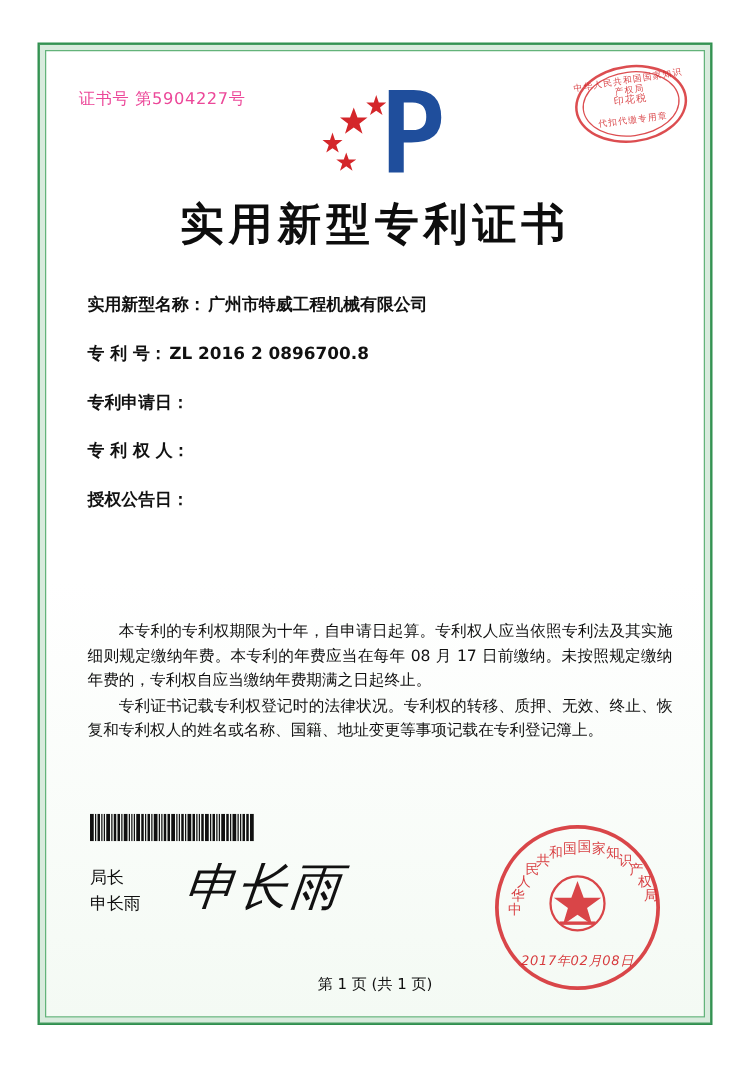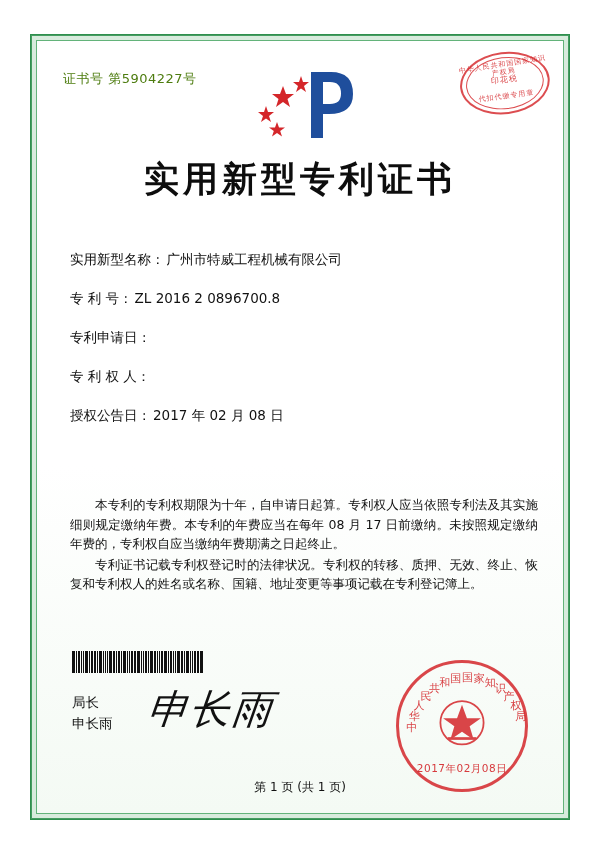--- a/index.html
+++ b/index.html
@@ -64,21 +64,21 @@
     pointer-events: none;
   }
 
   
   .serial {
     position: absolute;
     left: 63px;
     top: 70px;
     font-size: 13px;
     letter-spacing: 0.5px;
-    color: #4d7c0f;
+    color: #ec4899;
     font-family: "Liberation Serif", serif;
   }
 
   
   .logo {
     position: absolute;
     left: 50%;
     top: 64px;
     transform: translateX(-50%);
     width: 150px;
@@ -142,22 +142,23 @@
     font-weight: bold;
     letter-spacing: 4px;
     color: #0d0d0d;
     font-family: "DejaVu Serif", "Liberation Serif", serif;
   }
 
   
   .fields {
     position: absolute;
     left: 70px;
-    top: 250px;
+    top: 235px;
     right: 60px;
+    font-weight: bold;
   }
   .field-row {
     display: flex;
     align-items: baseline;
     margin-bottom: 21px;
     font-size: 13.5px;
     line-height: 18px;
   }
   .field-label {
     white-space: nowrap;
@@ -269,20 +270,21 @@
   .seal-date {
     position: absolute;
     left: 0;
     bottom: 16px;
     width: 132px;
     text-align: center;
     font-size: 10.5px;
     color: #d4262a;
     opacity: .9;
     letter-spacing: 0.5px;
+    font-style: italic;
   }
 
   
   .page-no {
     position: absolute;
     left: 0;
     right: 0;
     bottom: 60px;
     text-align: center;
     font-size: 12px;
@@ -344,21 +346,20 @@
     <div class="field-row">
       <span class="field-label cn">专利申请日：</span>
     </div>
 
     <div class="field-row">
       <span class="field-label cn">专 利 权 人：</span>
     </div>
 
     <div class="field-row">
       <span class="field-label cn">授权公告日：</span>
-      <span class="field-value cn">2017 年 02 月 08 日</span>
     </div>
 
   </div>
 
   <div class="body-text cn">
     <p>本专利的专利权期限为十年，自申请日起算。专利权人应当依照专利法及其实施细则规定缴纳年费。本专利的年费应当在每年 08 月 17 日前缴纳。未按照规定缴纳年费的，专利权自应当缴纳年费期满之日起终止。</p>
     <p>专利证书记载专利权登记时的法律状况。专利权的转移、质押、无效、终止、恢复和专利权人的姓名或名称、国籍、地址变更等事项记载在专利登记簿上。</p>
   </div>
 
   <div class="barcode">

